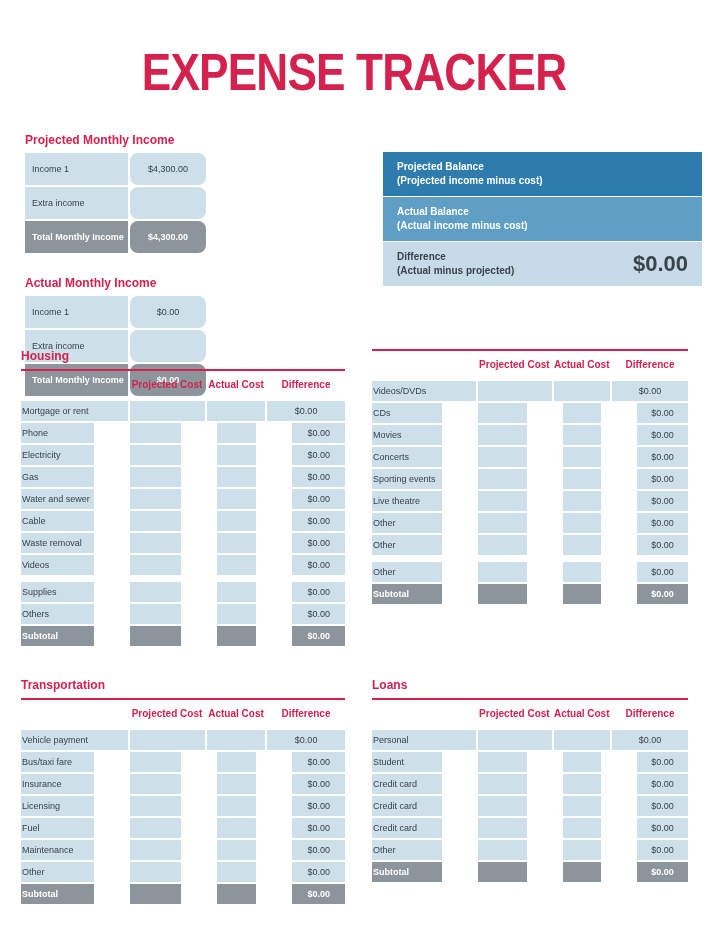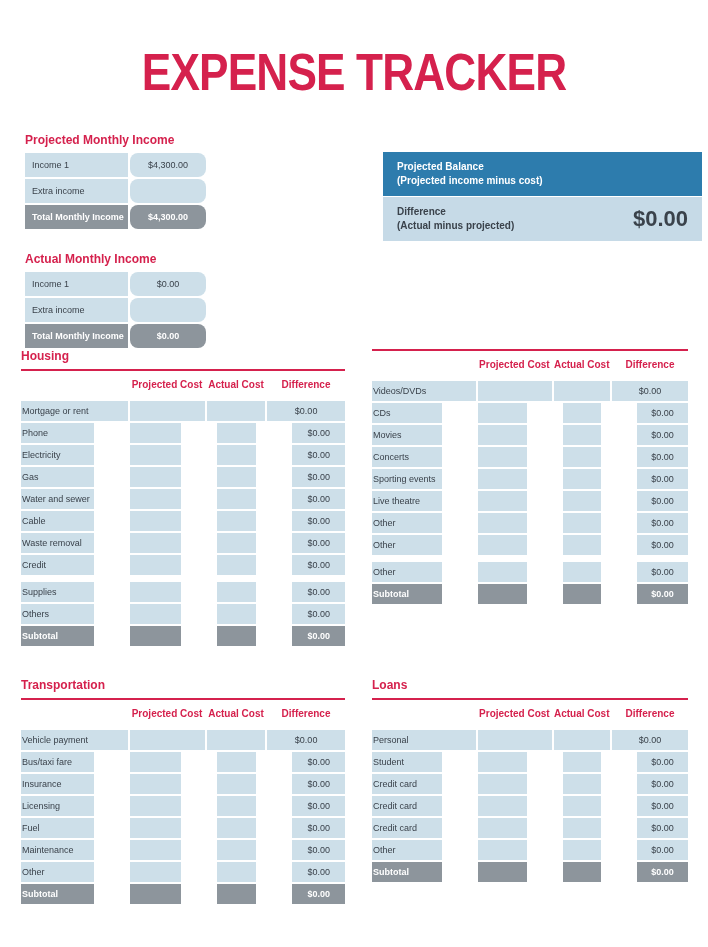--- a/index.html
+++ b/index.html
@@ -21,21 +21,21 @@
     font-size:52px;font-weight:bold;color:var(--red);letter-spacing:-1px;
     transform:scaleX(0.85);transform-origin:50% 50%;white-space:nowrap;}
 
   
   .section-title{color:var(--red);font-weight:bold;font-size:12px;margin:0 0 6px 0;letter-spacing:0;}
 
   
   .income-col{position:absolute;left:25px;top:133px;width:181px;}
   .income-block + .income-block{margin-top:23px;}
   .itbody{display:flex;flex-direction:column;gap:2px;}
-  .irow{display:flex;gap:2px;height:24px;justify-content:space-between;}
+  .irow{display:flex;gap:2px;height:32px;justify-content:space-between;}
   .irow .cell{background:var(--row-blue);display:flex;align-items:center;font-size:9px;color:var(--ink);}
   .ilabel{width:103px;padding-left:7px;}
   .ivalue{width:76px;justify-content:center;border-radius:8px;}
   .irow.total .cell{background:var(--gray);color:#ffffff;font-weight:bold;}
 
   
   .balance-box{position:absolute;left:370px;top:152px;width:319px;display:flex;flex-direction:column;gap:1px;margin-left:13px;}
   .brow{height:44px;display:flex;align-items:center;justify-content:space-between;padding:0 14px;}
   .brow.dark{background:var(--b-dark);color:#ffffff;}
   .brow.mid{background:var(--b-mid);color:#ffffff;}
@@ -107,20 +107,27 @@
   </div>
 
   <div class="balance-box">
     <div class="brow dark">
       <div class="btext">
         <div>Projected Balance</div>
         <div>(Projected income minus cost)</div>
       </div>
       <div class="bvalue"></div>
     </div>
+    <div class="brow mid">
+      <div class="btext">
+        <div>Actual Balance</div>
+        <div>(Actual income minus cost)</div>
+      </div>
+      <div class="bvalue"></div>
+    </div>
     <div class="brow pale">
       <div class="btext">
         <div>Difference</div>
         <div>(Actual minus projected)</div>
       </div>
       <div class="bvalue">$0.00</div>
     </div>
   </div>
 
   <div class="expense-grid">
@@ -169,21 +176,21 @@
           <div class="cell val c3"></div>
           <div class="cell val c4">$0.00</div>
         </div>
         <div class="erow">
           <div class="cell lbl c1">Waste removal</div>
           <div class="cell val c2"></div>
           <div class="cell val c3"></div>
           <div class="cell val c4">$0.00</div>
         </div>
         <div class="erow">
-          <div class="cell lbl c1">Credit</div>
+          <div class="cell lbl c1">Videos</div>
           <div class="cell val c2"></div>
           <div class="cell val c3"></div>
           <div class="cell val c4">$0.00</div>
         </div>
         <div class="erow gap-before">
           <div class="cell lbl c1">Supplies</div>
           <div class="cell val c2"></div>
           <div class="cell val c3"></div>
           <div class="cell val c4">$0.00</div>
         </div>

